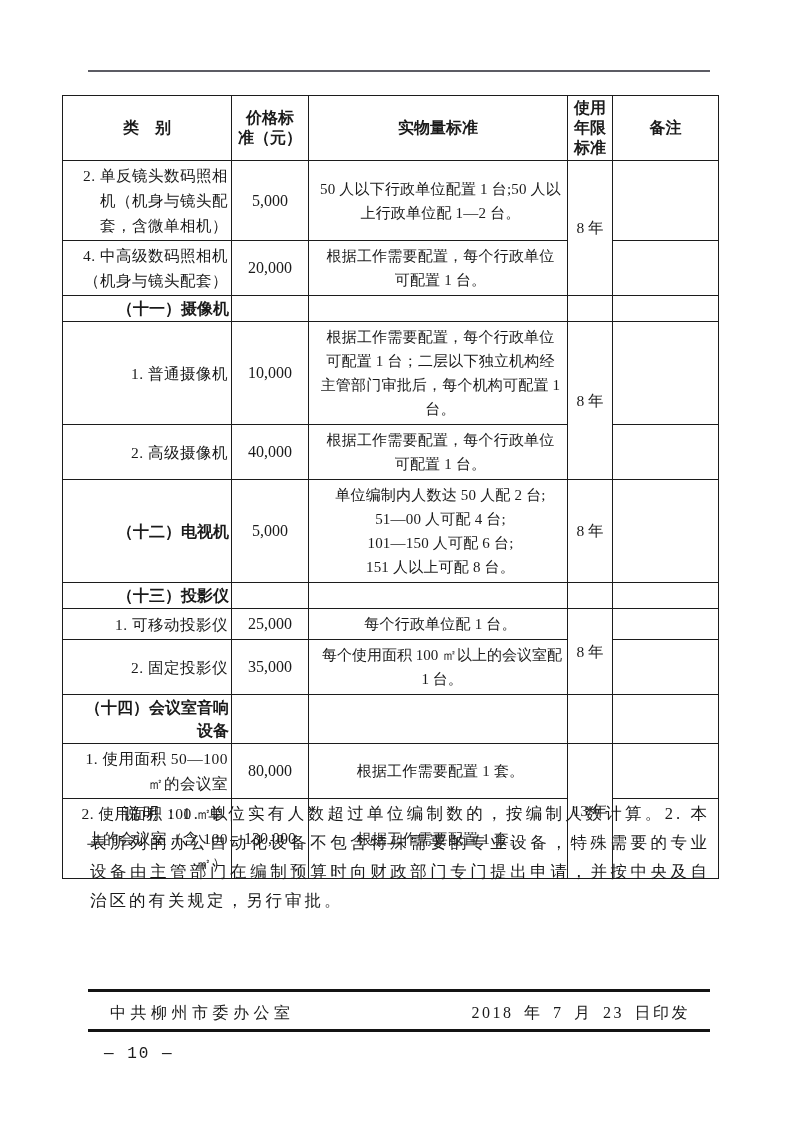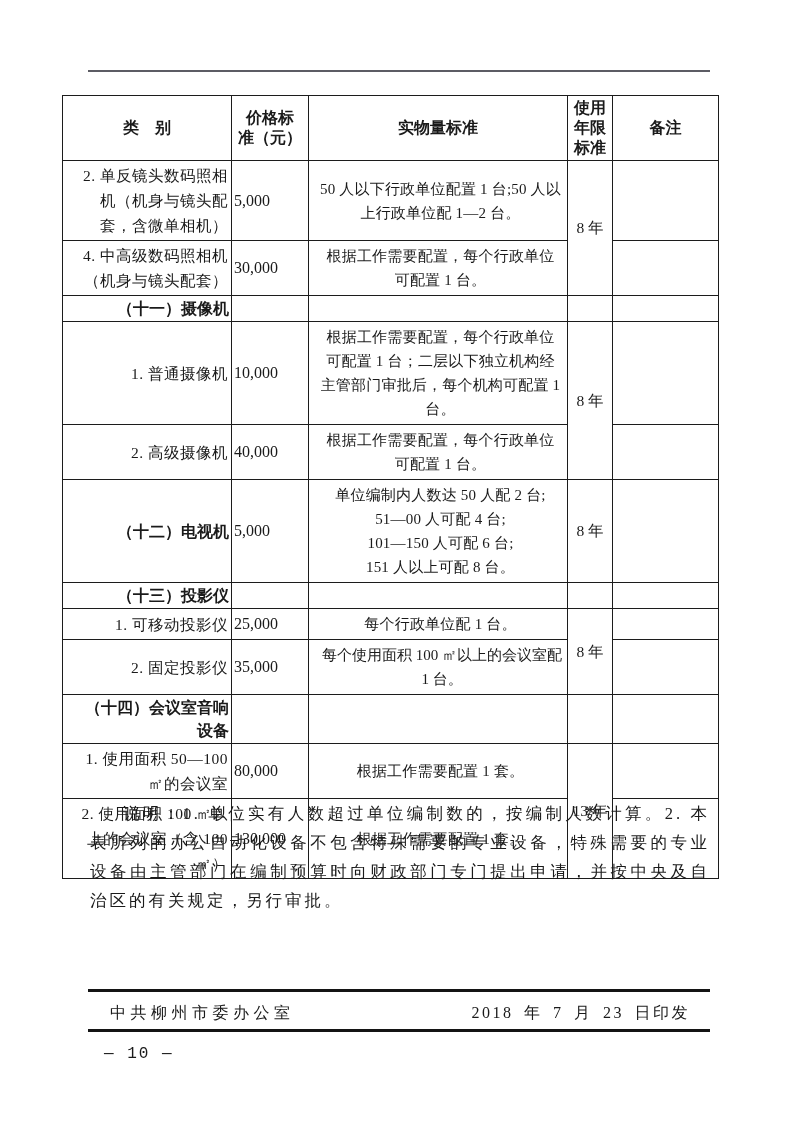--- a/index.html
+++ b/index.html
@@ -48,20 +48,21 @@
   }
   tr.section td.cat-cell {
     font-family: "Liberation Sans", "DejaVu Sans", sans-serif;
     font-weight: bold;
     font-size: 16px;
     letter-spacing: 0;
     line-height: 23px;
     padding: 1px 2px 1px 7px;
   }
   td.price-cell {
+    text-align: center;
     font-size: 16px;
     padding: 0 2px;
   }
   td.std-cell {
     text-align: center;
     font-size: 15px;
     line-height: 24px;
     padding: 3px 5px 3px 10px;
     letter-spacing: 0.2px;
   }
@@ -149,21 +150,21 @@
       <tr style="height:75px">
         <td class="cat-cell">2. 单反镜头数码照相机（机身与镜头配套，含微单相机）</td>
         <td class="price-cell">5,000</td>
         <td class="std-cell">50 人以下行政单位配置 1 台;50 人以上行政单位配 1—2 台。</td>
         <td class="years-cell" rowspan="2">8 年</td>
         <td class="remark-cell"></td>
       </tr>
 
       <tr style="height:48px">
         <td class="cat-cell">4. 中高级数码照相机（机身与镜头配套）</td>
-        <td class="price-cell">30,000</td>
+        <td class="price-cell">20,000</td>
         <td class="std-cell">根据工作需要配置，每个行政单位可配置 1 台。</td>
         <td class="remark-cell"></td>
       </tr>
 
       <tr style="height:25px" class="section">
         <td class="cat-cell">（十一）摄像机</td>
         <td></td>
         <td></td>
         <td></td>
         <td class="remark-cell"></td>

